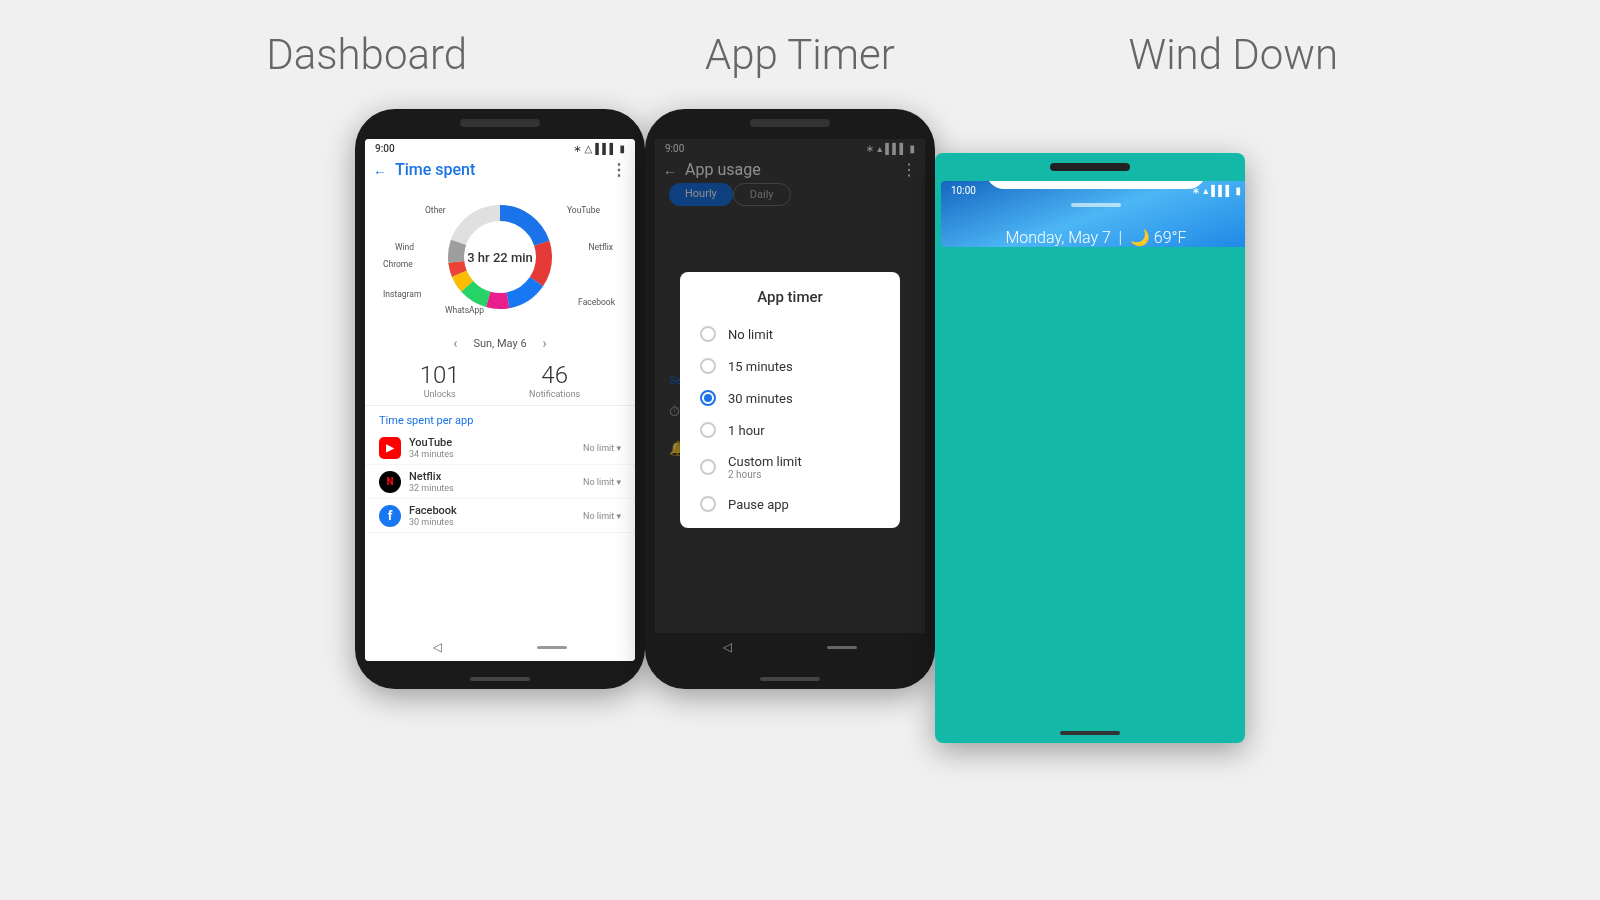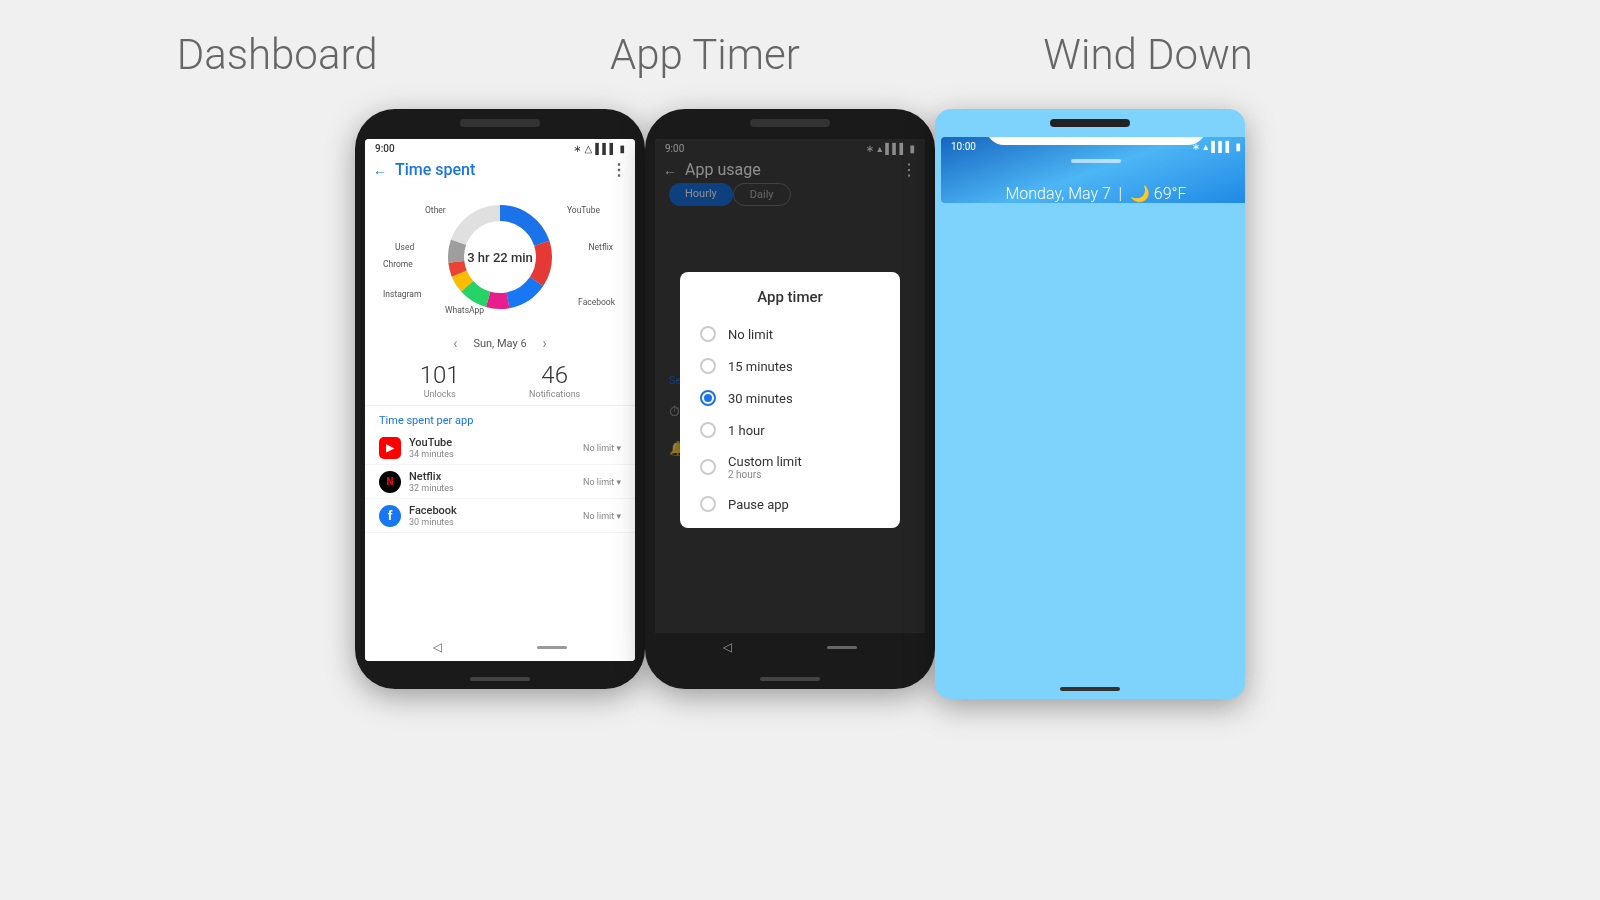--- a/index.html
+++ b/index.html
@@ -18,20 +18,21 @@
     .headings-row {
       display: flex;
       width: 1300px;
       justify-content: space-around;
       margin-bottom: 30px;
     }
     .section-heading {
       font-size: 42px;
       font-weight: 300;
       color: #666;
+      text-align: center;
       width: 380px;
     }
     .phones-row {
       display: flex;
       width: 1350px;
       justify-content: center;
       align-items: flex-start;
     }
 
     
@@ -40,24 +41,25 @@
       position: relative;
       overflow: hidden;
       box-shadow: 0 8px 30px rgba(0,0,0,0.35);
     }
     .phone-dark {
       background: #1a1a1a;
       width: 290px;
       height: 580px;
     }
     .phone-wind {
-      background: #7dd3fc;
+      background: #14b8a6;
       width: 310px;
       height: 580px;
-      border-radius: 16px;
+      border-radius: 8px;
+      margin-top: 44px;
     }
     .phone-screen {
       position: absolute;
       top: 30px;
       left: 10px;
       right: 10px;
       bottom: 28px;
       border-radius: 4px;
       overflow: hidden;
     }
@@ -495,21 +497,21 @@
 
           <circle cx="60" cy="60" r="44" fill="none" stroke="#ea4335" stroke-width="16" stroke-dasharray="12 222" stroke-dashoffset="-190" transform="rotate(-90 60 60)"></circle>
 
           <circle cx="60" cy="60" r="44" fill="none" stroke="#9e9e9e" stroke-width="16" stroke-dasharray="20 222" stroke-dashoffset="-202" transform="rotate(-90 60 60)"></circle>
         </svg>
         <div class="donut-center">3 hr 22 min</div>
 
         <div class="s1-chart-labels">
           <span class="label-other">Other</span>
           <span class="label-youtube">YouTube</span>
-          <span class="label-gmail">Used</span>
+          <span class="label-gmail">Wind</span>
           <span class="label-netflix">Netflix</span>
           <span class="label-chrome">Chrome</span>
           <span class="label-instagram">Instagram</span>
           <span class="label-whatsapp">WhatsApp</span>
           <span class="label-facebook">Facebook</span>
         </div>
       </div>
 
       <div class="s1-date-nav">
         <span class="s1-date-arrow">‹</span>

